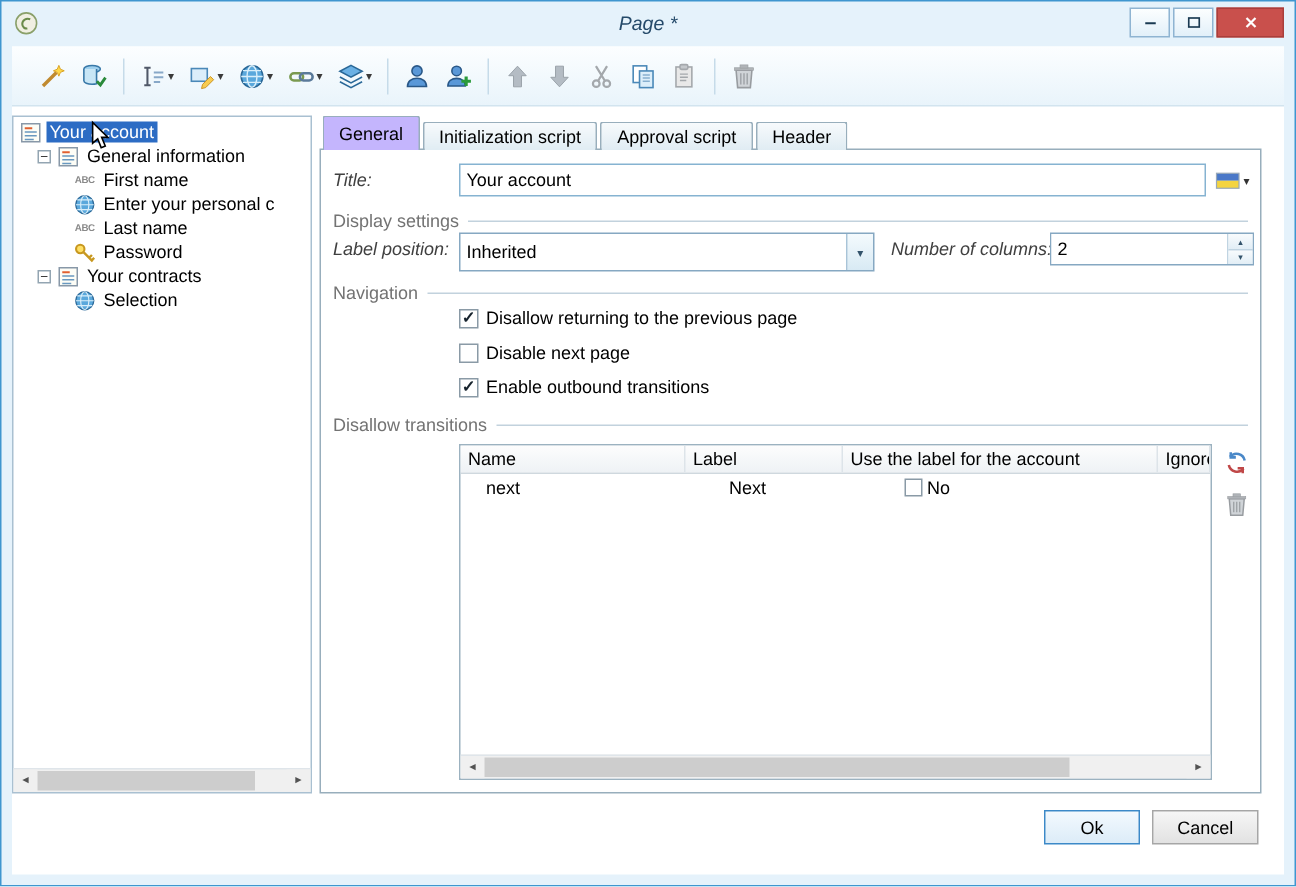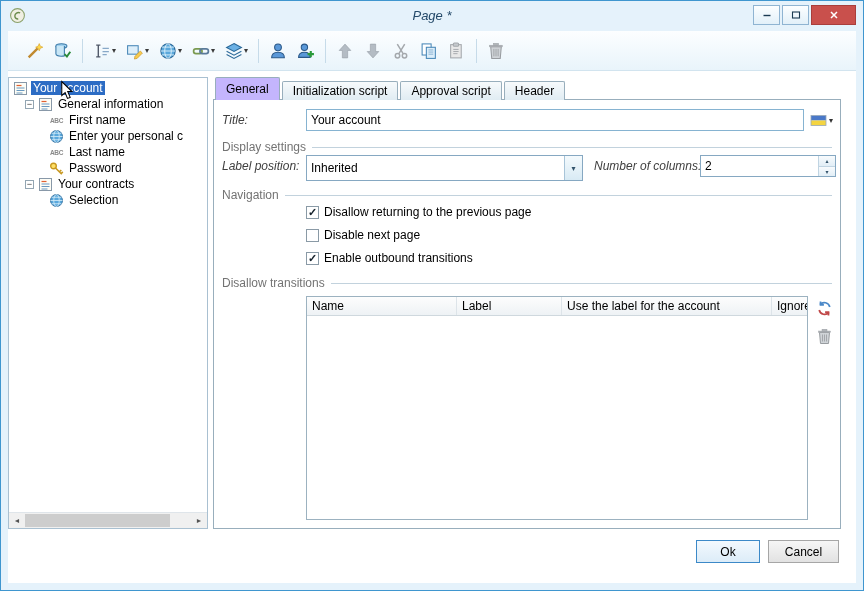--- a/index.html
+++ b/index.html
@@ -69,21 +69,21 @@
   .spinner { position:absolute; height:22px; border:1px solid #86a8c2; background:#fff; display:flex; }
   .spin-input { flex:1; border:none; outline:none; font-size:12px; padding:0 4px; min-width:0; }
   .spin-btns { width:17px; display:flex; flex-direction:column; border-left:1px solid #c0d4e2; }
   .spin-btns span { flex:1; display:flex; align-items:center; justify-content:center; font-size:6px; color:#33536b; background:linear-gradient(#f8fbfd,#e2eef6); cursor:default; }
   .spin-btns span + span { border-top:1px solid #c0d4e2; }
 
   .cbrow { position:absolute; display:flex; align-items:center; gap:5px; font-size:12px; cursor:default; white-space:nowrap; }
   .cb { width:13px; height:13px; border:1px solid #8a9aa6; background:#fff; display:flex; align-items:center; justify-content:center; font-size:11px; font-weight:bold; color:#16222c; line-height:1; flex:none; }
   .cb.small { width:12px; height:12px; margin-right:3px; font-size:10px; }
 
-  .ttable { position:absolute; border:1px solid #9cb2c0; background:#fff; display:flex; flex-direction:row; overflow:hidden; }
+  .ttable { position:absolute; border:1px solid #9cb2c0; background:#fff; display:flex; flex-direction:column; overflow:hidden; }
   .thead { display:flex; height:19px; background:linear-gradient(#fdfdfd,#eef2f5); border-bottom:1px solid #cfd8de; flex:none; overflow:hidden; }
   .th { padding:2px 5px; font-size:12px; border-right:1px solid #dde4e9; overflow:hidden; white-space:nowrap; cursor:default; }
   .c0 { width:150px; flex:none; } .c1 { width:105px; flex:none; } .c2 { width:210px; flex:none; } .c3 { flex:1; min-width:30px; }
   .tbody { flex:1; overflow:hidden; }
   .trow { display:flex; height:18px; }
   .td { padding:1px 5px; font-size:12px; display:flex; align-items:center; overflow:hidden; white-space:nowrap;margin-left:12px; }
 
   .table-actions { position:absolute; width:22px; }
   .side-btn { position:absolute; width:20px; height:20px; border:none; background:transparent; padding:0; cursor:default; }
   .side-btn .icon { width:17px; height:17px; }

